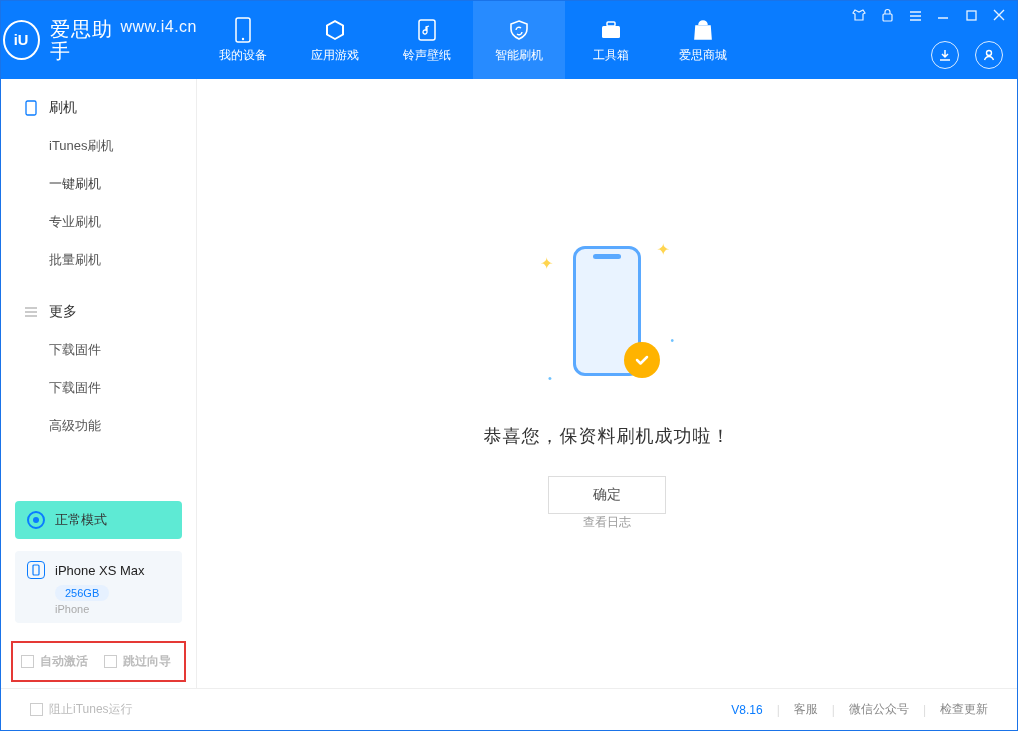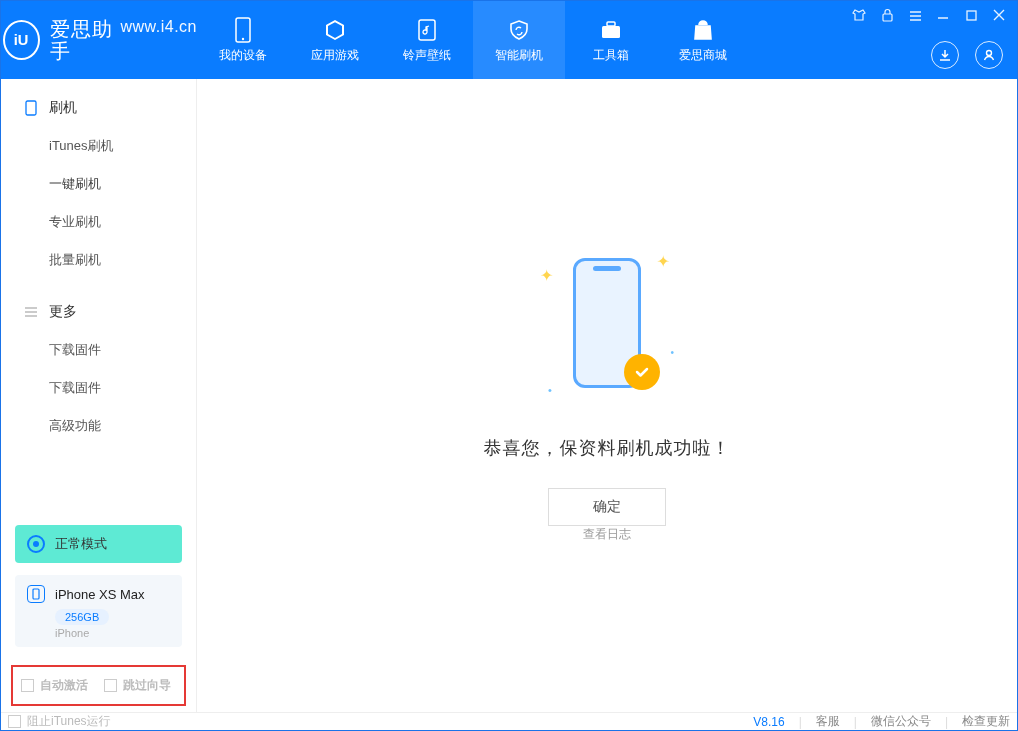--- a/index.html
+++ b/index.html
@@ -51,21 +51,21 @@
 .result-ill { width: 110px; height: 160px; position: relative; margin-bottom: 28px; }
 .phone { width: 68px; height: 130px; border: 3px solid #5aa9ff; border-radius: 12px; background: #e9f3ff; position: absolute; left: 50%; top: 10px; transform: translateX(-50%); }
 .phone-notch { position:absolute; top:5px; left:50%; transform:translateX(-50%); width:28px; height:5px; background:#5aa9ff; border-radius:3px;}
 .check-badge { position: absolute; right: 2px; bottom: 18px; width: 36px; height: 36px; background: #ffb300; border-radius: 50%; display: flex; align-items: center; justify-content: center; }
 .sparkle { position:absolute; color:#ffd54f; font-size:16px;}
 .sp1{left:-12px; top:18px;} .sp2{right:-8px; top:4px;} .sp3{left:-4px; bottom:12px; font-size:11px; color:#6fc2ff;} .sp4{right:-12px; bottom:50px; font-size:10px; color:#6fc2ff;}
 .result-title { font-size: 18px; color: #333; letter-spacing: 1px; margin-bottom: 28px; }
 .ok-btn { padding: 9px 44px; border: 1px solid #ddd; background: #fff; font-size: 14px; color: #555; cursor: pointer; }
 .log-link { font-size: 12px; color: #999; cursor: pointer; }
 
-.footer { height: 18px; border-top: 1px solid #eee; display: flex; align-items: center; padding: 0 7px; font-size: 12px; color: #aaa; }
+.footer { height: 42px; border-top: 1px solid #eee; display: flex; align-items: center; padding: 0 29px; font-size: 12px; color: #aaa; }
 .footer-left { display: flex; align-items: center; gap: 6px; }
 .footer-right { margin-left: auto; display: flex; align-items: center; gap: 14px; }
 .ver { color: #0a7cff; }
 .sep { color: #ddd; }
 .flink { color: #888; cursor: pointer; }
 
 svg { display: block; }
 </style>
 </head>
 <body>

